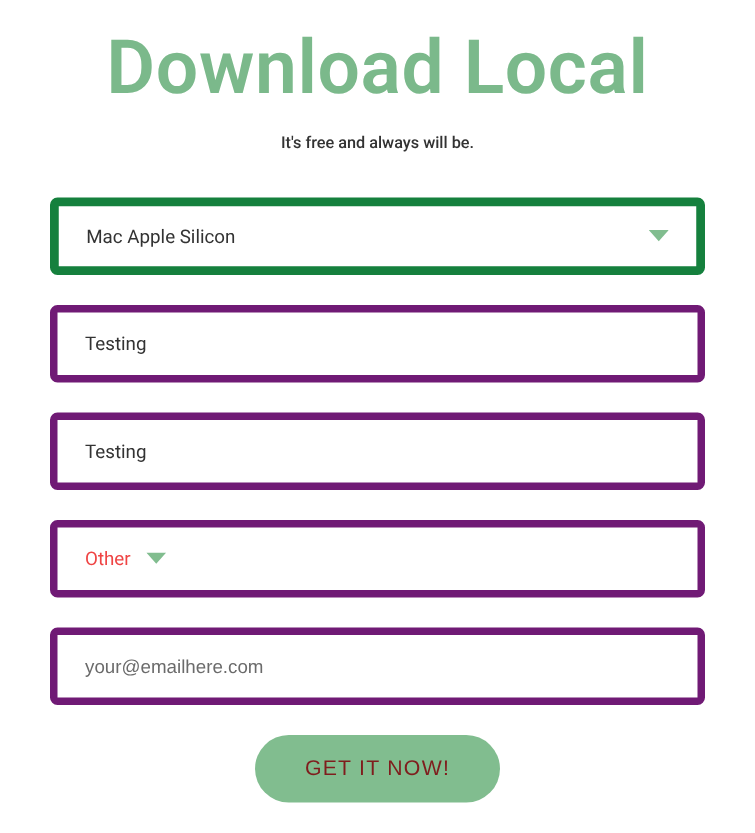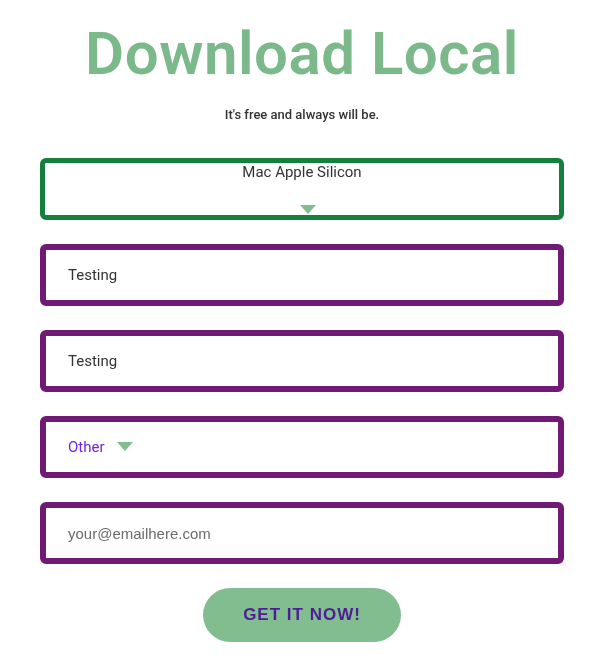--- a/index.html
+++ b/index.html
@@ -37,35 +37,34 @@
       border-radius: 6px;
       background: #fff;
       margin-bottom: 24px;
       height: 62px;
       display: flex;
       align-items: center;
       padding: 0 22px;
     }
     .form-field.select { cursor: pointer; }
     .form-field.focused {
-      border: 5px solid #15803d;
-      flex-direction: column;
+      border: 7px solid #15803d;
     }
     .field-value {
       font-size: 15px;
       color: #333;
       flex: 1;
       border: none;
       outline: none;
       background: transparent;
       font-family: inherit;
     }
     .field-placeholder {
       font-size: 15px;
-      color: #6d28d9;
+      color: #ef4444;
     }
     .caret {
       flex-shrink: 0;
       display: flex;
       align-items: center;
       justify-content: center;
       margin-left: 12px;
     }
     .caret svg { display: block; }
     .email-input {
@@ -78,23 +77,23 @@
       font-family: Liberation Sans, sans-serif;
     }
     .email-input::placeholder { color: #6b6b6b; }
     .submit-row {
       display: flex;
       justify-content: center;
       margin-top: 20px;
     }
     .submit-btn {
       background: #81bd8f;
-      color: #4c1d95;
+      color: #7f1d1d;
       font-size: 17px;
-      font-weight: 700;
+      font-weight: 400;
       letter-spacing: 1px;
       border: none;
       border-radius: 999px;
       padding: 17px 40px;
       cursor: pointer;
     }
   </style>
 </head>
 <body>
 

